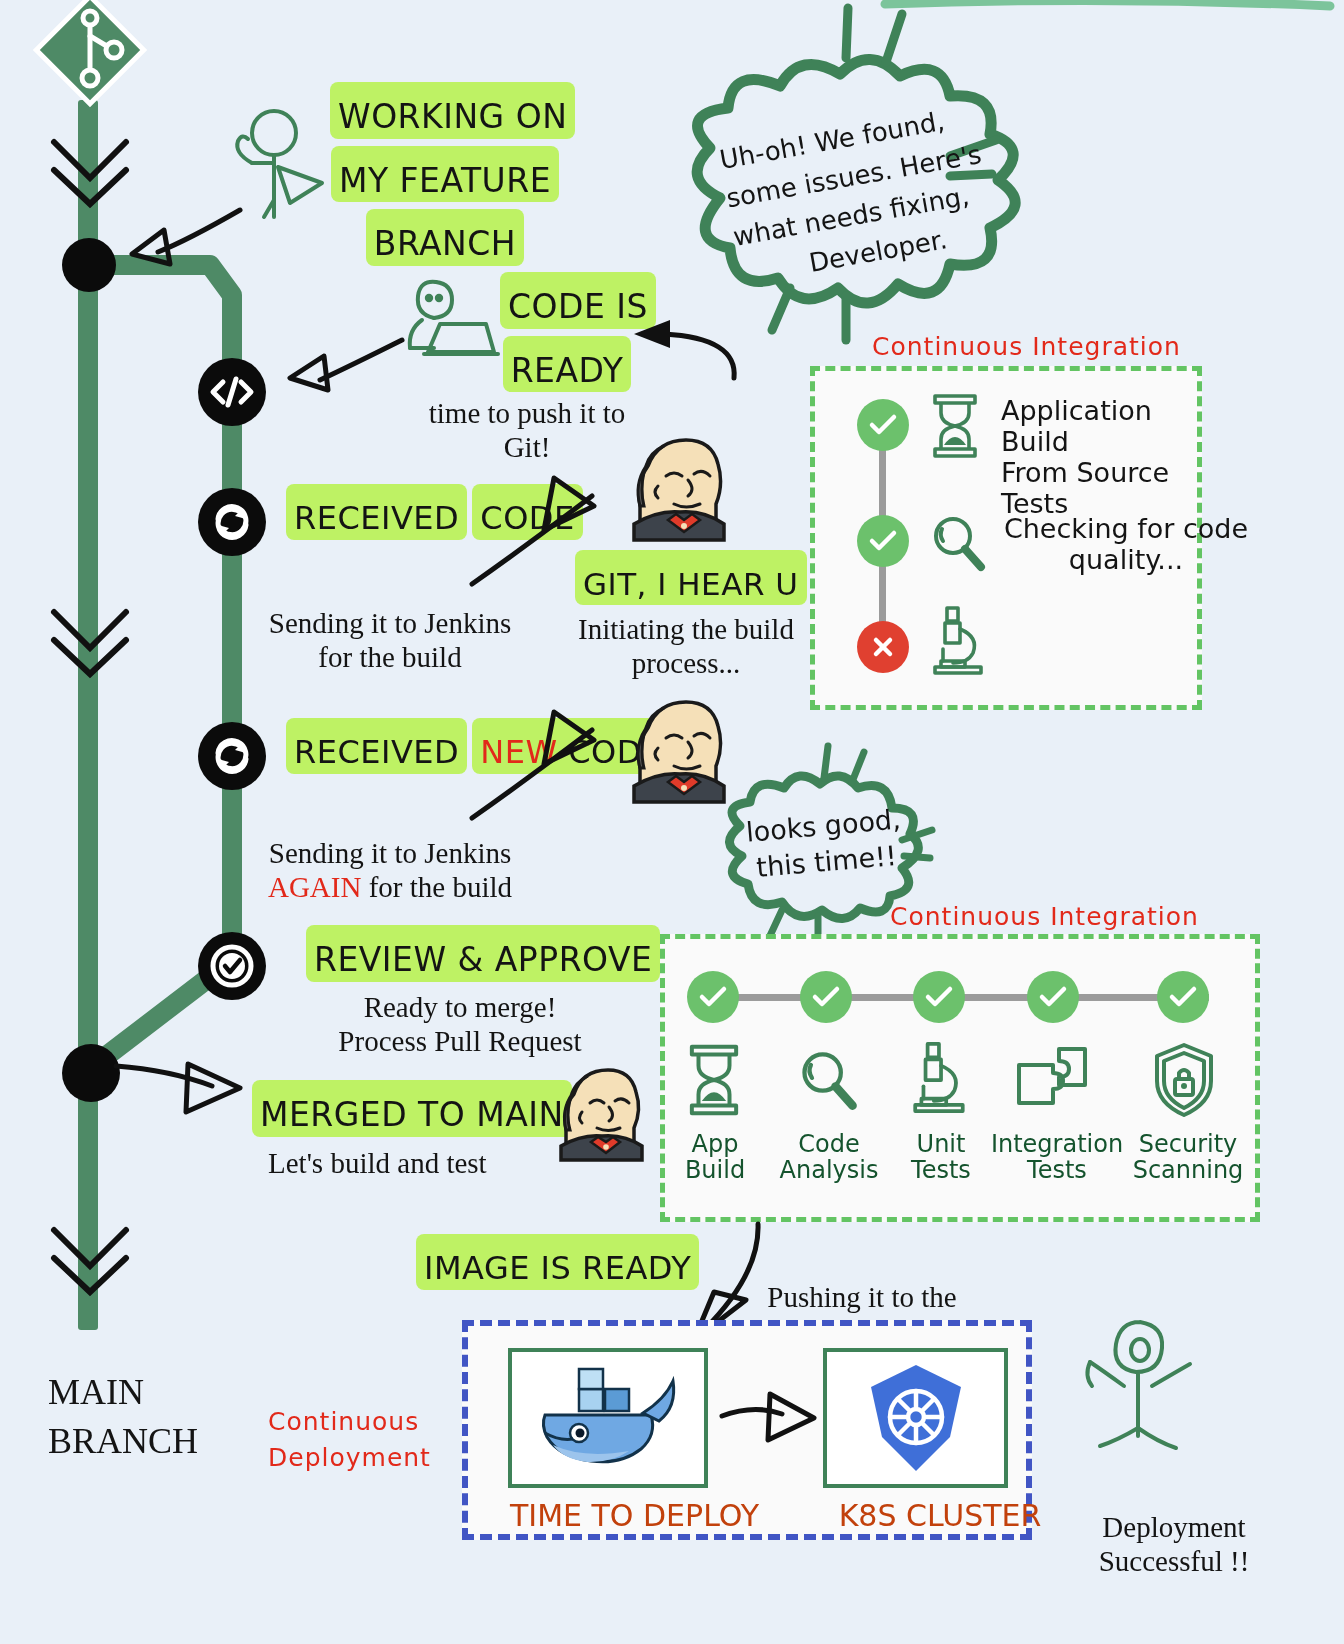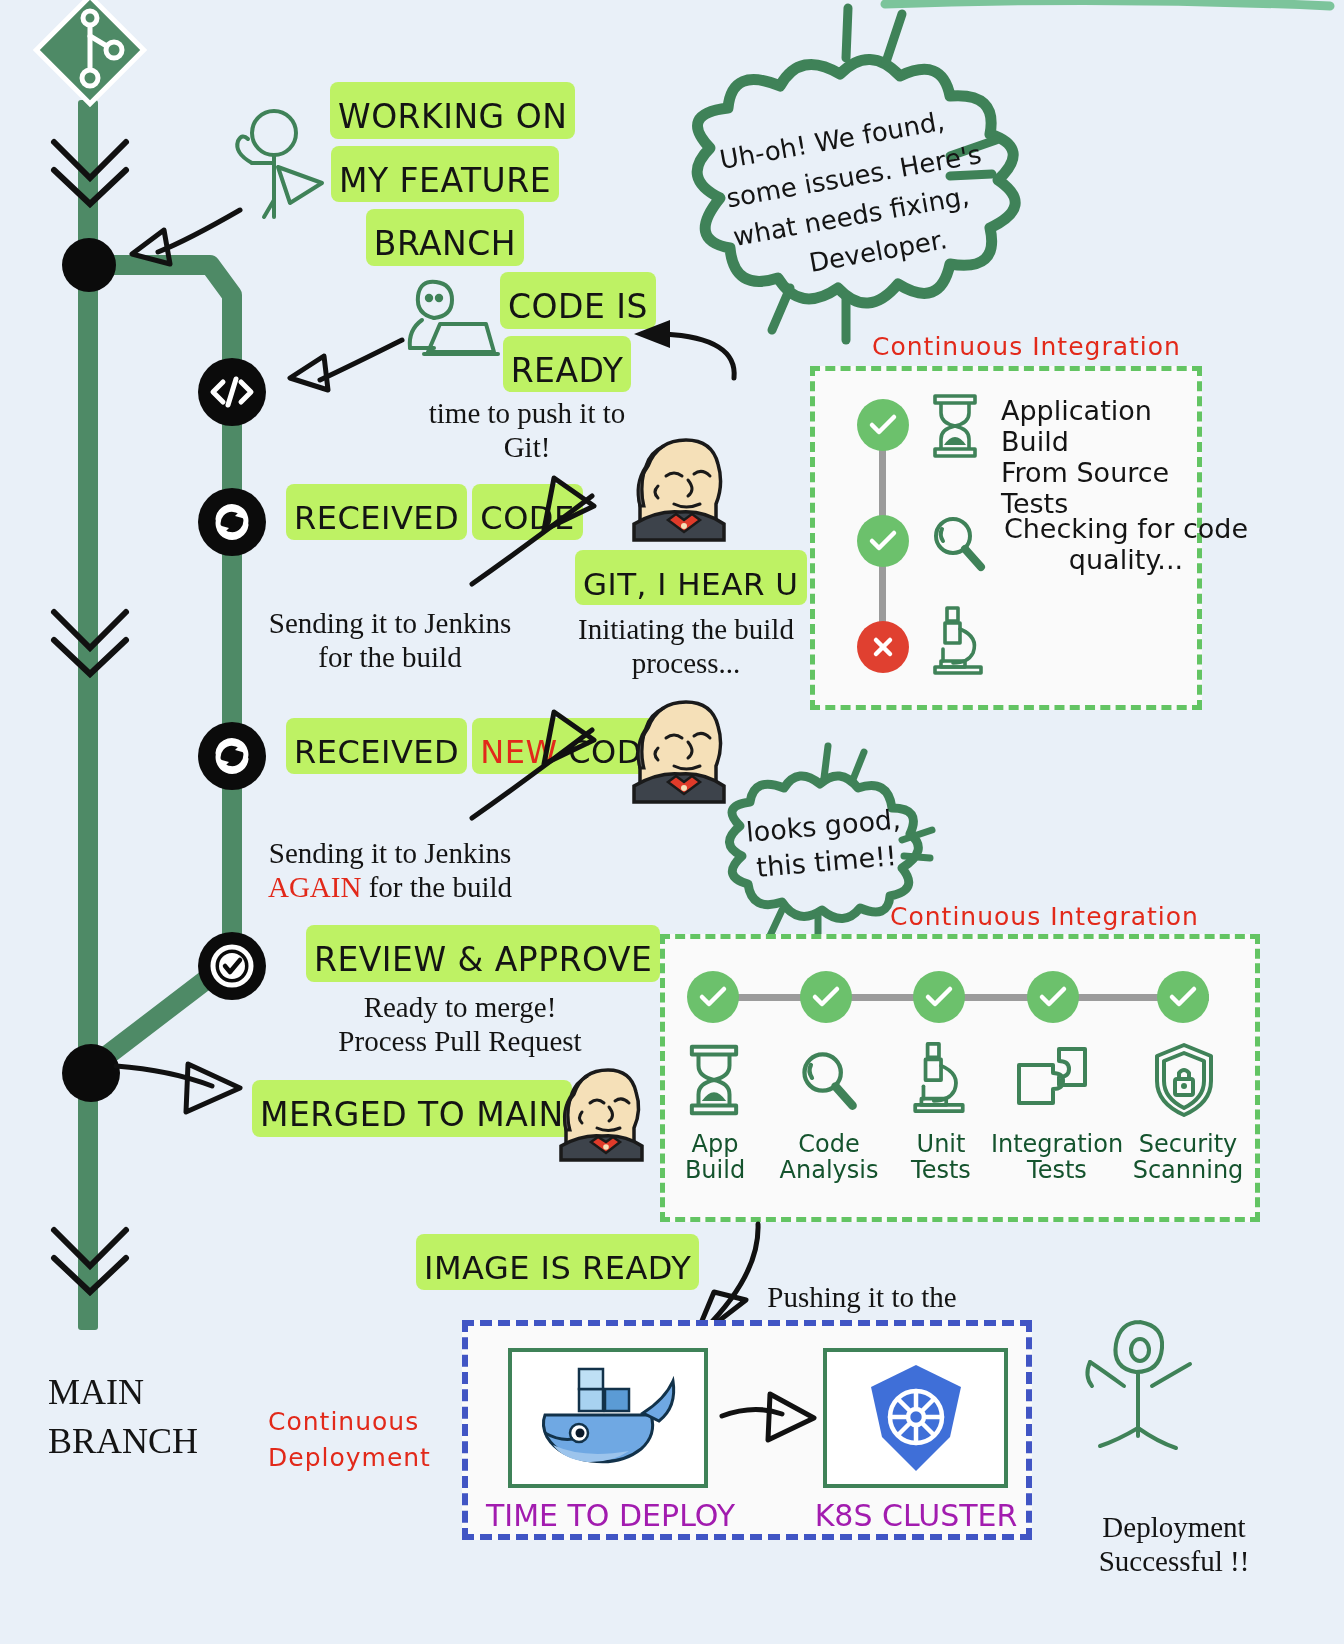--- a/index.html
+++ b/index.html
@@ -67,22 +67,22 @@
     border:6px dashed #4155c4;
     box-sizing:border-box;
   }
   .tile{
     border:4px solid #3f8258;
     background:#fff;
     box-sizing:border-box;
     display:flex;align-items:center;justify-content:center;
   }
   .tile-label{
-    font-size:30px;color:#a21caf;text-align:center;
-    font-family:"DejaVu Sans", sans-serif;white-space:nowrap;
+    font-size:30px;color:#c2410c;text-align:center;
+    font-family:"DejaVu Sans", sans-serif;white-space:nowrap;margin-left:24px;
   }
 
   
   .badge{
     border-radius:50%;
     display:flex;align-items:center;justify-content:center;
     color:#fff;font-weight:bold;
   }
   .badge.ok{background:#6cc16c;}
   .badge.bad{background:#e04030;}
@@ -446,20 +446,21 @@
     <div>Process Pull Request</div>
   </div>
 
   <svg class="abs" style="left:112px;top:1056px;" width="140" height="66">
     <path d="M4 10 Q 58 14 100 30" stroke="#111" stroke-width="5" fill="none" stroke-linecap="round"></path>
     <path d="M76 8 L128 32 L74 56 Z" stroke="#111" stroke-width="5" fill="none" stroke-linejoin="round"></path>
   </svg>
   <div class="abs" style="left:252px;top:1080px;">
     <div class="hl" style="font-size:33px;">MERGED TO MAIN</div>
   </div>
+  <div class="abs cap" style="left:268px;top:1126px;font-size:29px;">Let's build and test</div>
 
   <svg class="abs" style="left:552px;top:1060px;" width="100" height="100">
     <g>
       <path d="M14 70 Q 10 48 22 34 Q 30 10 56 10 Q 79 10 84 32 Q 90 50 82 68 L82 88 L14 88 Z" fill="#f5e0b8" stroke="#1a1a1a" stroke-width="3.5"></path>
       <path d="M14 70 Q 9 50 20 34 Q 23 22 36 16 Q 21 23 18 40 Q 14 56 18 70 Z" fill="#5a5a5a" stroke="#1a1a1a" stroke-width="3"></path>
       <path d="M9 86 Q 30 74 50 76 Q 72 74 90 86 L90 100 L9 100 Z" fill="#3d434b" stroke="#1a1a1a" stroke-width="3.5"></path>
       <path d="M39 82 L54 93 L68 82 L61 77 L54 82 L46 77 Z" fill="#e03b2a" stroke="#1a1a1a" stroke-width="2.5"></path>
       <circle cx="54" cy="87" r="2.8" fill="#f5e0b8"></circle>
       <g stroke="#1a1a1a" stroke-width="3" fill="none" stroke-linecap="round">
         <path d="M38 43 Q 45 37 52 43"></path>

